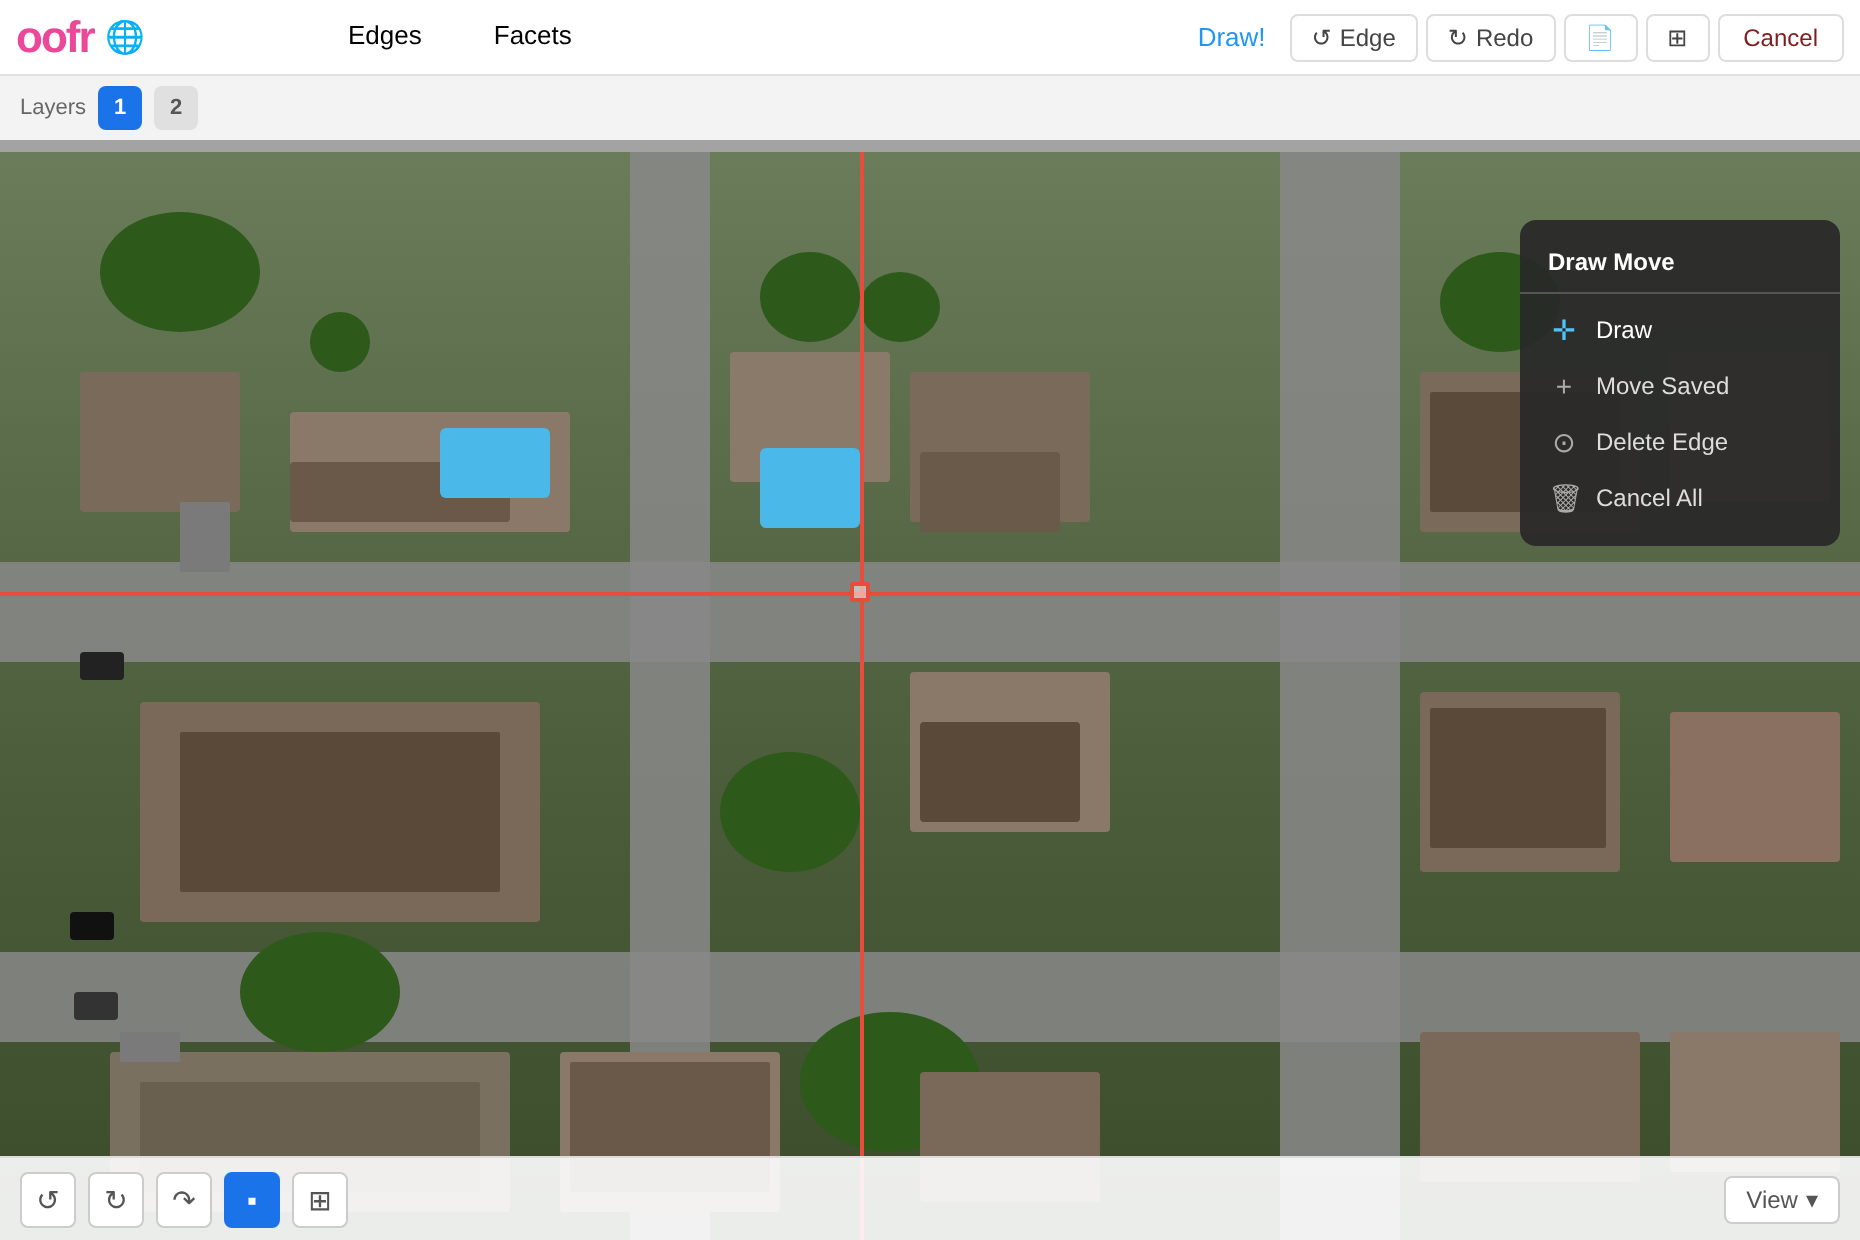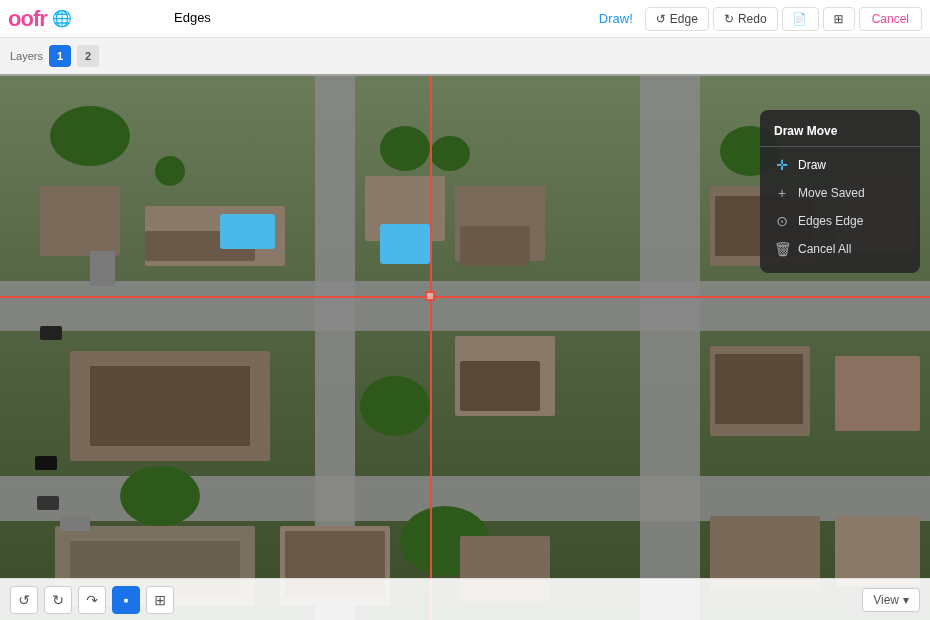--- a/index.html
+++ b/index.html
@@ -31,29 +31,29 @@
     #toolbar-actions {
       display: flex; align-items: center; gap: 4px; margin-right: 8px;
     }
     .toolbar-btn {
       display: flex; align-items: center; gap: 4px;
       padding: 4px 10px; border-radius: 4px; border: 1px solid #ddd;
       background: #fff; font-size: 12px; color: #444; cursor: pointer;
     }
     .cancel-btn {
       padding: 4px 12px; border-radius: 4px; border: 1px solid #ddd;
-      background: #fff; font-size: 12px; color: #ec4899; cursor: pointer;
+      background: #fff; font-size: 12px; color: #7f1d1d; cursor: pointer;
     }
 
     
     #second-bar {
       position: absolute; top: 38px; left: 0; width: 100%; height: 38px;
       background: rgba(255,255,255,0.95); z-index: 99;
       display: flex; align-items: center; padding: 0 10px; gap: 8px;
-      border-bottom: 2px solid #a3a3a3;
+      border-bottom: 6px solid #a3a3a3;
     }
     #layers-group {
       display: flex; align-items: center; gap: 6px;
     }
     #layers-label {
       font-size: 11px; color: #666;
     }
     .layer-btn {
       width: 22px; height: 22px; border-radius: 4px; border: none;
       font-size: 11px; font-weight: 600; cursor: pointer;
@@ -168,20 +168,21 @@
 <body>
 
 <div id="topbar">
   <div id="logo-area">
     <span id="logo-text">oofr</span>
     <span id="globe-icon">🌐</span>
   </div>
   <div id="nav-tabs">
     <div class="nav-tab"></div>
     <div class="nav-tab">Edges</div>
+    <div class="nav-tab">Facets</div>
   </div>
   <span id="saved-badge">Draw!</span>
   <div id="toolbar-actions">
     <button class="toolbar-btn">
       <span>↺</span>
       <span>Edge</span>
     </button>
     <button class="toolbar-btn">
       <span>↻</span>
       <span>Redo</span>
@@ -274,21 +275,21 @@
   <div class="draw-mode-item active">
     <span class="draw-mode-icon">✛</span>
     <span>Draw</span>
   </div>
   <div class="draw-mode-item">
     <span class="draw-mode-icon">+</span>
     <span>Move Saved</span>
   </div>
   <div class="draw-mode-item">
     <span class="draw-mode-icon">⊙</span>
-    <span>Edges Edge</span>
+    <span>Delete Edge</span>
   </div>
   <div class="draw-mode-item">
     <span class="draw-mode-icon">🗑</span>
     <span>Cancel All</span>
   </div>
 </div>
 
 <div id="bottom-bar">
   <button class="bottom-btn">↺</button>
   <button class="bottom-btn">↻</button>

